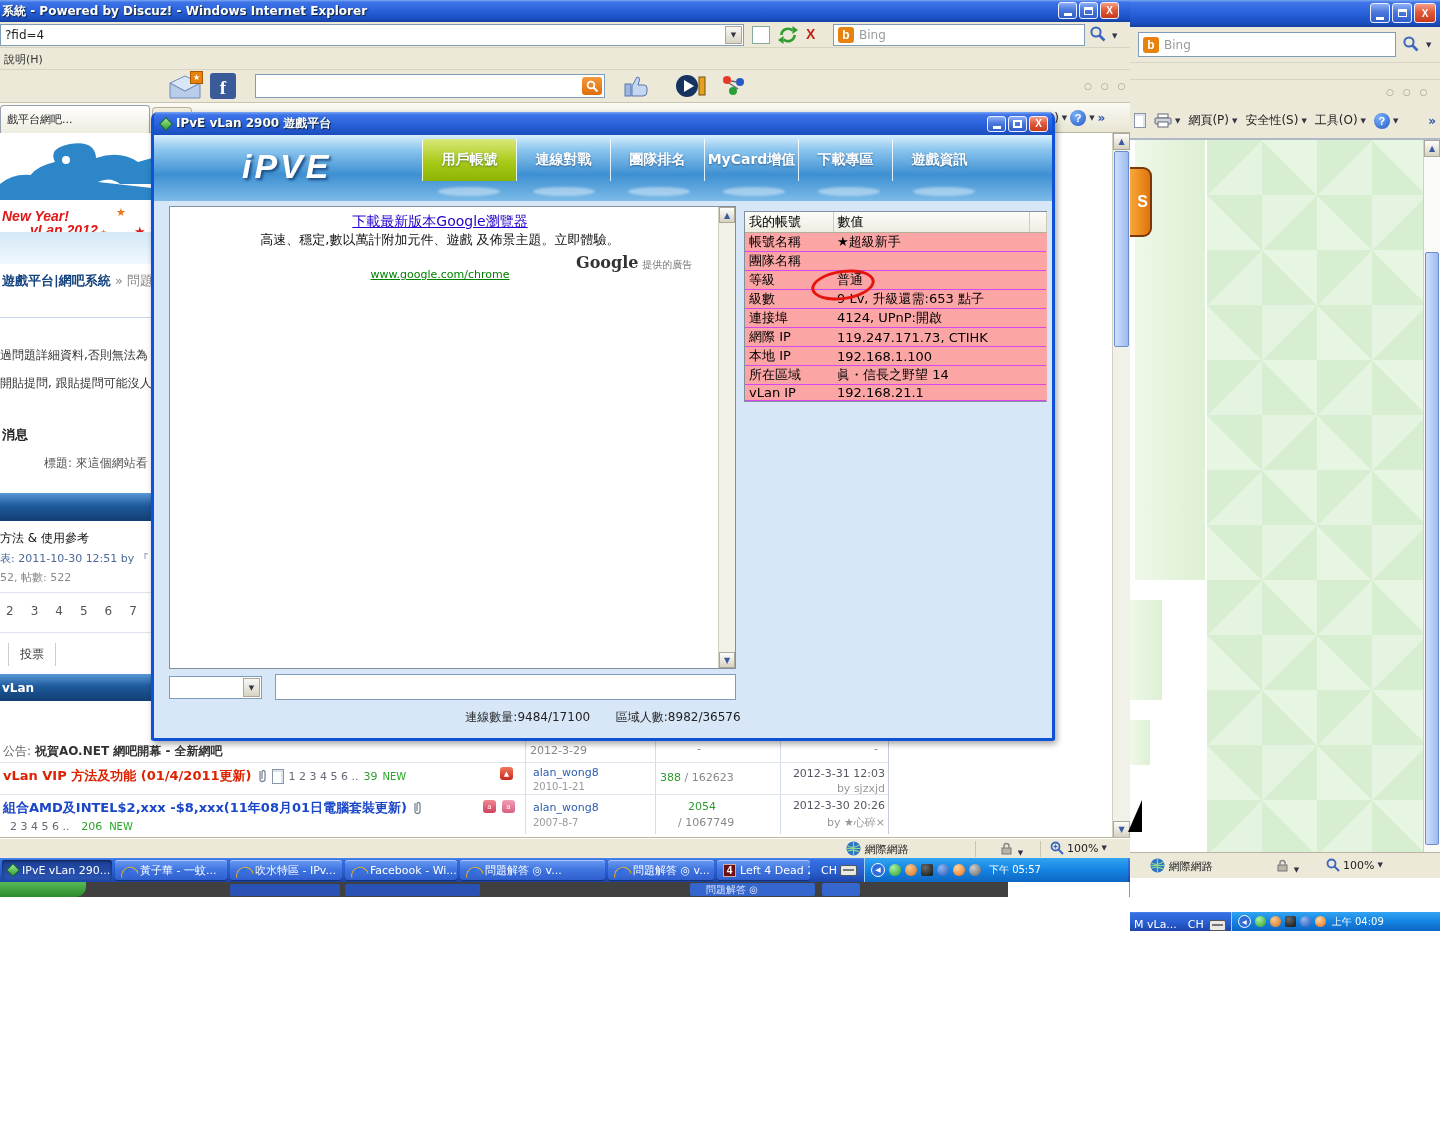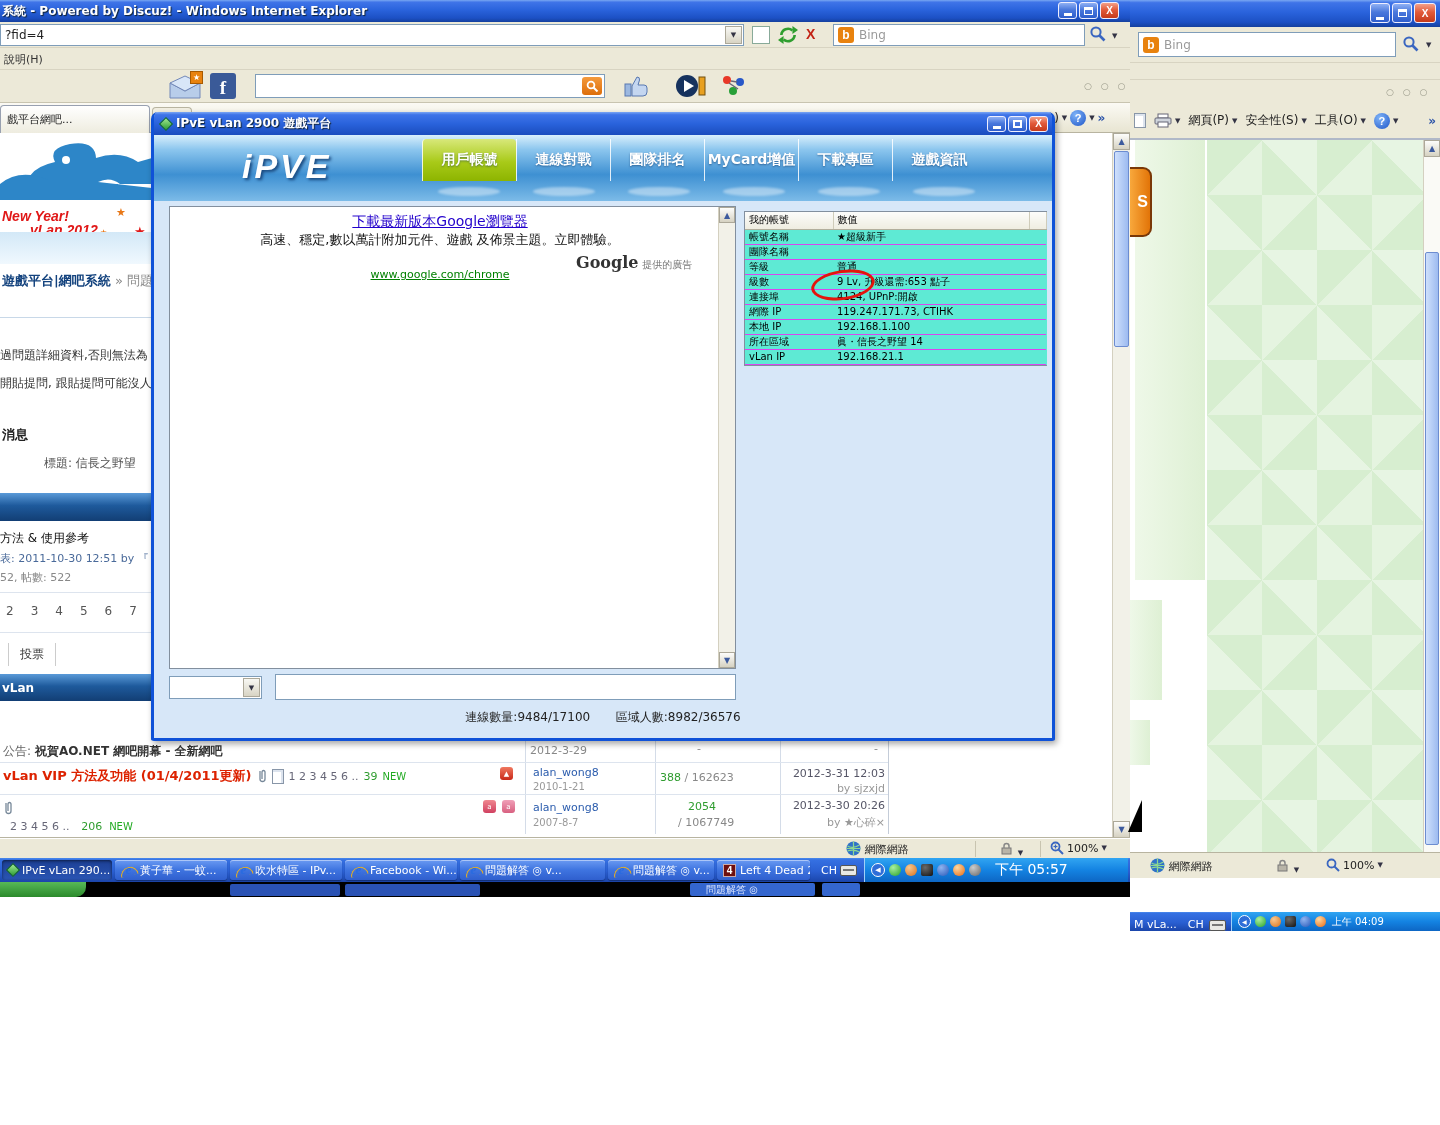--- a/index.html
+++ b/index.html
@@ -41,21 +41,21 @@
 .l4d-ic{width:13px;height:13px;background:#6e0f0f;border:1px solid #caa;color:#fff;font:bold 10px "Liberation Sans",sans-serif;display:flex;align-items:center;justify-content:center;flex:0 0 auto}
 .page-ic{width:12px;height:15px;background:#fff;border:1px solid #8896a8;box-shadow:inset -2px 2px 0 #dde4ee}
 .digest{width:13px;height:13px;border-radius:3px;color:#fff;font-size:7px;display:flex;align-items:center;justify-content:center}
 
 .appwin{border:3px solid #0f52d8;border-top:none;border-radius:7px 7px 3px 3px;box-shadow:2px 3px 6px rgba(0,0,0,.35);background:#d7e7f8}
 .app-title{height:23px;border-radius:5px 5px 0 0;background:linear-gradient(180deg,#7aa6f4 0%,#3f74e8 12%,#2a63dc 50%,#1a4cbe 100%);display:flex;align-items:center;padding:0 4px;gap:5px}
 .app-head{height:66px;background:linear-gradient(180deg,#d8effc 0%,#8cc6ee 22%,#3e90d2 60%,#7cbbe8 100%);position:relative}
 .app-tab{width:94px;height:42px;border-left:1px solid rgba(255,255,255,.85);display:flex;align-items:center;justify-content:center;color:#fff;font-weight:bold;font-size:14px;text-shadow:0 1px 2px rgba(0,40,90,.5)}
 .app-tab.active{background:linear-gradient(180deg,#d8e87a,#a8ca18 55%,#8db400);border-radius:4px 4px 0 0;color:#fff}
 .blob{position:absolute;width:62px;height:9px;background:rgba(255,255,255,.4);border-radius:50%;filter:blur(1px)}
-.acct{border-collapse:collapse;table-layout:fixed;width:301px;background:#5eead4;font-size:10px}
+.acct{border-collapse:collapse;table-layout:fixed;width:301px;background:#fca5a5;font-size:13px}
 .acct th{background:linear-gradient(180deg,#fcfcfa,#efede1);border-right:1px solid #cfccba;border-bottom:1px solid #b2ae9c;font-weight:normal;text-align:left;padding:1px 4px;height:17px}
 .acct td{padding:0 4px;height:15px;border-bottom:1px solid #d946ef;white-space:nowrap;overflow:hidden}
 .tbl-frame{border:1px solid #828f9e;background:#fff}
 
 .bluband{background:linear-gradient(180deg,#5a9ad8 0%,#1e5a9c 45%,#123e74 100%)}
 .pgnum{color:#555;font-size:12px}
 .newtag{color:#22aa22;font-size:10px}
 .greennum{color:#2f9c2f}
 .graynum{color:#888}
 .flink{color:#2b5cad}
@@ -206,21 +206,21 @@
       <div class="abs nowrap" style="left:2px;top:139px;width:150px;overflow:hidden;font-size:13px">
         <b style="color:#14437e">遊戲平台|網吧系統</b>
         <span style="color:#888">» 問題</span>
       </div>
 
       <div class="abs" style="left:0;top:184px;width:151px;height:1px;background:#c8d8e8"></div>
       <span class="abs nowrap" style="left:0;top:214px;color:#333">過問題詳細資料,否則無法為</span>
       <span class="abs nowrap" style="left:0;top:242px;color:#333">開貼提問, 跟貼提問可能沒人</span>
 
       <span class="abs t13" style="left:2px;top:293px;font-weight:bold;color:#222">消息</span>
-      <span class="abs nowrap" style="left:44px;top:322px;color:#555">標題: 信長之野望</span>
+      <span class="abs nowrap" style="left:44px;top:322px;color:#555">標題: 來這個網站看</span>
 
       <div class="abs bluband" style="left:0;top:360px;width:151px;height:28px"></div>
 
       <span class="abs nowrap" style="left:0;top:397px;font-weight:normal;color:#111">方法 &amp; 使用參考</span>
       <span class="abs nowrap t11" style="left:0;top:418px;color:#4a6a9a">表: 2011-10-30 12:51 by 『</span>
       <span class="abs nowrap t11" style="left:0;top:437px;color:#888">52, 帖數: 522</span>
 
       <div class="abs" style="left:0;top:459px;width:151px;height:1px;background:#dde4ee"></div>
       <div class="abs" style="left:6px;top:471px;display:flex;gap:17px">
         <span class="pgnum">2</span>
@@ -273,20 +273,21 @@
       <span class="abs t10" style="left:533px;top:648px;color:#999">2010-1-21</span>
       <div class="abs t11 nowrap" style="left:660px;top:638px">
         <span class="greennum">388</span>
         <span class="graynum">/ 162623</span>
       </div>
       <span class="abs t11 nowrap" style="left:788px;top:634px;width:97px;text-align:right;color:#556">2012-3-31 12:03</span>
       <span class="abs t11 nowrap" style="left:788px;top:649px;width:97px;text-align:right;color:#999">by sjzxjd</span>
       <div class="abs" style="left:0;top:661px;width:888px;height:1px;background:#dde4ee"></div>
 
       <div class="abs" style="left:3px;top:665px;display:flex;align-items:center;gap:5px;height:20px">
+        <b class="t13 nowrap" style="color:#1a46c8">組合AMD及INTEL$2,xxx -$8,xxx(11年08月01日電腦套裝更新)</b>
         <svg width="10" height="14">
             <path d="M3 2 v8 a2.5 2.5 0 0 0 5 0 V3 a1.5 1.5 0 0 0 -3 0 v7" fill="none" stroke="#789" stroke-width="1.3"></path>
           </svg>
       </div>
       <span class="abs digest" style="left:483px;top:667px;background:linear-gradient(180deg,#f08890,#d04060)">
           <span>a</span>
         </span>
       <span class="abs digest" style="left:502px;top:667px;background:linear-gradient(180deg,#f0a0b8,#d86080)">
           <span>a</span>
         </span>
@@ -378,25 +379,25 @@
       <div class="tray" style="height:24px;margin-left:4px;flex:1">
         <span style="width:14px;height:14px;border-radius:50%;background:#2f6ed8;border:1px solid #fff;color:#fff;font-size:7px;display:inline-flex;align-items:center;justify-content:center">
             <span>◀</span>
           </span>
         <span class="trdot" style="background:radial-gradient(circle at 35% 30%,#a8f0a0,#28a028)"></span>
         <span class="trdot" style="background:radial-gradient(circle at 35% 30%,#f8c890,#d87018)"></span>
         <span class="trdot" style="background:radial-gradient(circle at 35% 30%,#6a6a6a,#111);border-radius:2px"></span>
         <span class="trdot" style="background:radial-gradient(circle at 35% 30%,#8fb4f0,#2858b8)"></span>
         <span class="trdot" style="background:radial-gradient(circle at 35% 30%,#ffd8a0,#e86810)"></span>
         <span class="trdot" style="background:radial-gradient(circle at 35% 30%,#ccc,#666)"></span>
-        <span style="font-size:14px;margin-left:10px">下午 05:57</span>
-      </div>
-    </div>
-
-    <div class="abs" style="left:0;top:882px;width:1130px;height:15px;background:#000000">
+        <span style="font-size:10px;margin-left:4px">下午 05:57</span>
+      </div>
+    </div>
+
+    <div class="abs" style="left:0;top:882px;width:1008px;height:15px;background:#404040">
       <div class="abs" style="left:0;top:0;width:86px;height:15px;background:linear-gradient(180deg,#57b957,#2b8a2b);border-radius:0 0 10px 0"></div>
       <div class="abs" style="left:230px;top:2px;width:110px;height:12px;background:#2a52b4;border-radius:2px"></div>
       <div class="abs" style="left:345px;top:2px;width:135px;height:12px;background:#2a52b4;border-radius:2px"></div>
       <div class="abs" style="left:690px;top:1px;width:125px;height:13px;background:#3466ce;border-radius:2px;overflow:hidden;color:#dfe8ff;font-size:10px;padding-left:16px"><span>問題解答 ◎</span></div>
       <div class="abs" style="left:822px;top:1px;width:38px;height:13px;background:#3466ce;border-radius:2px"></div>
     </div>
   </div>
 
   <div class="abs appwin" style="left:151px;top:112px;width:904px;height:629px;z-index:5">
     <div class="app-title">

